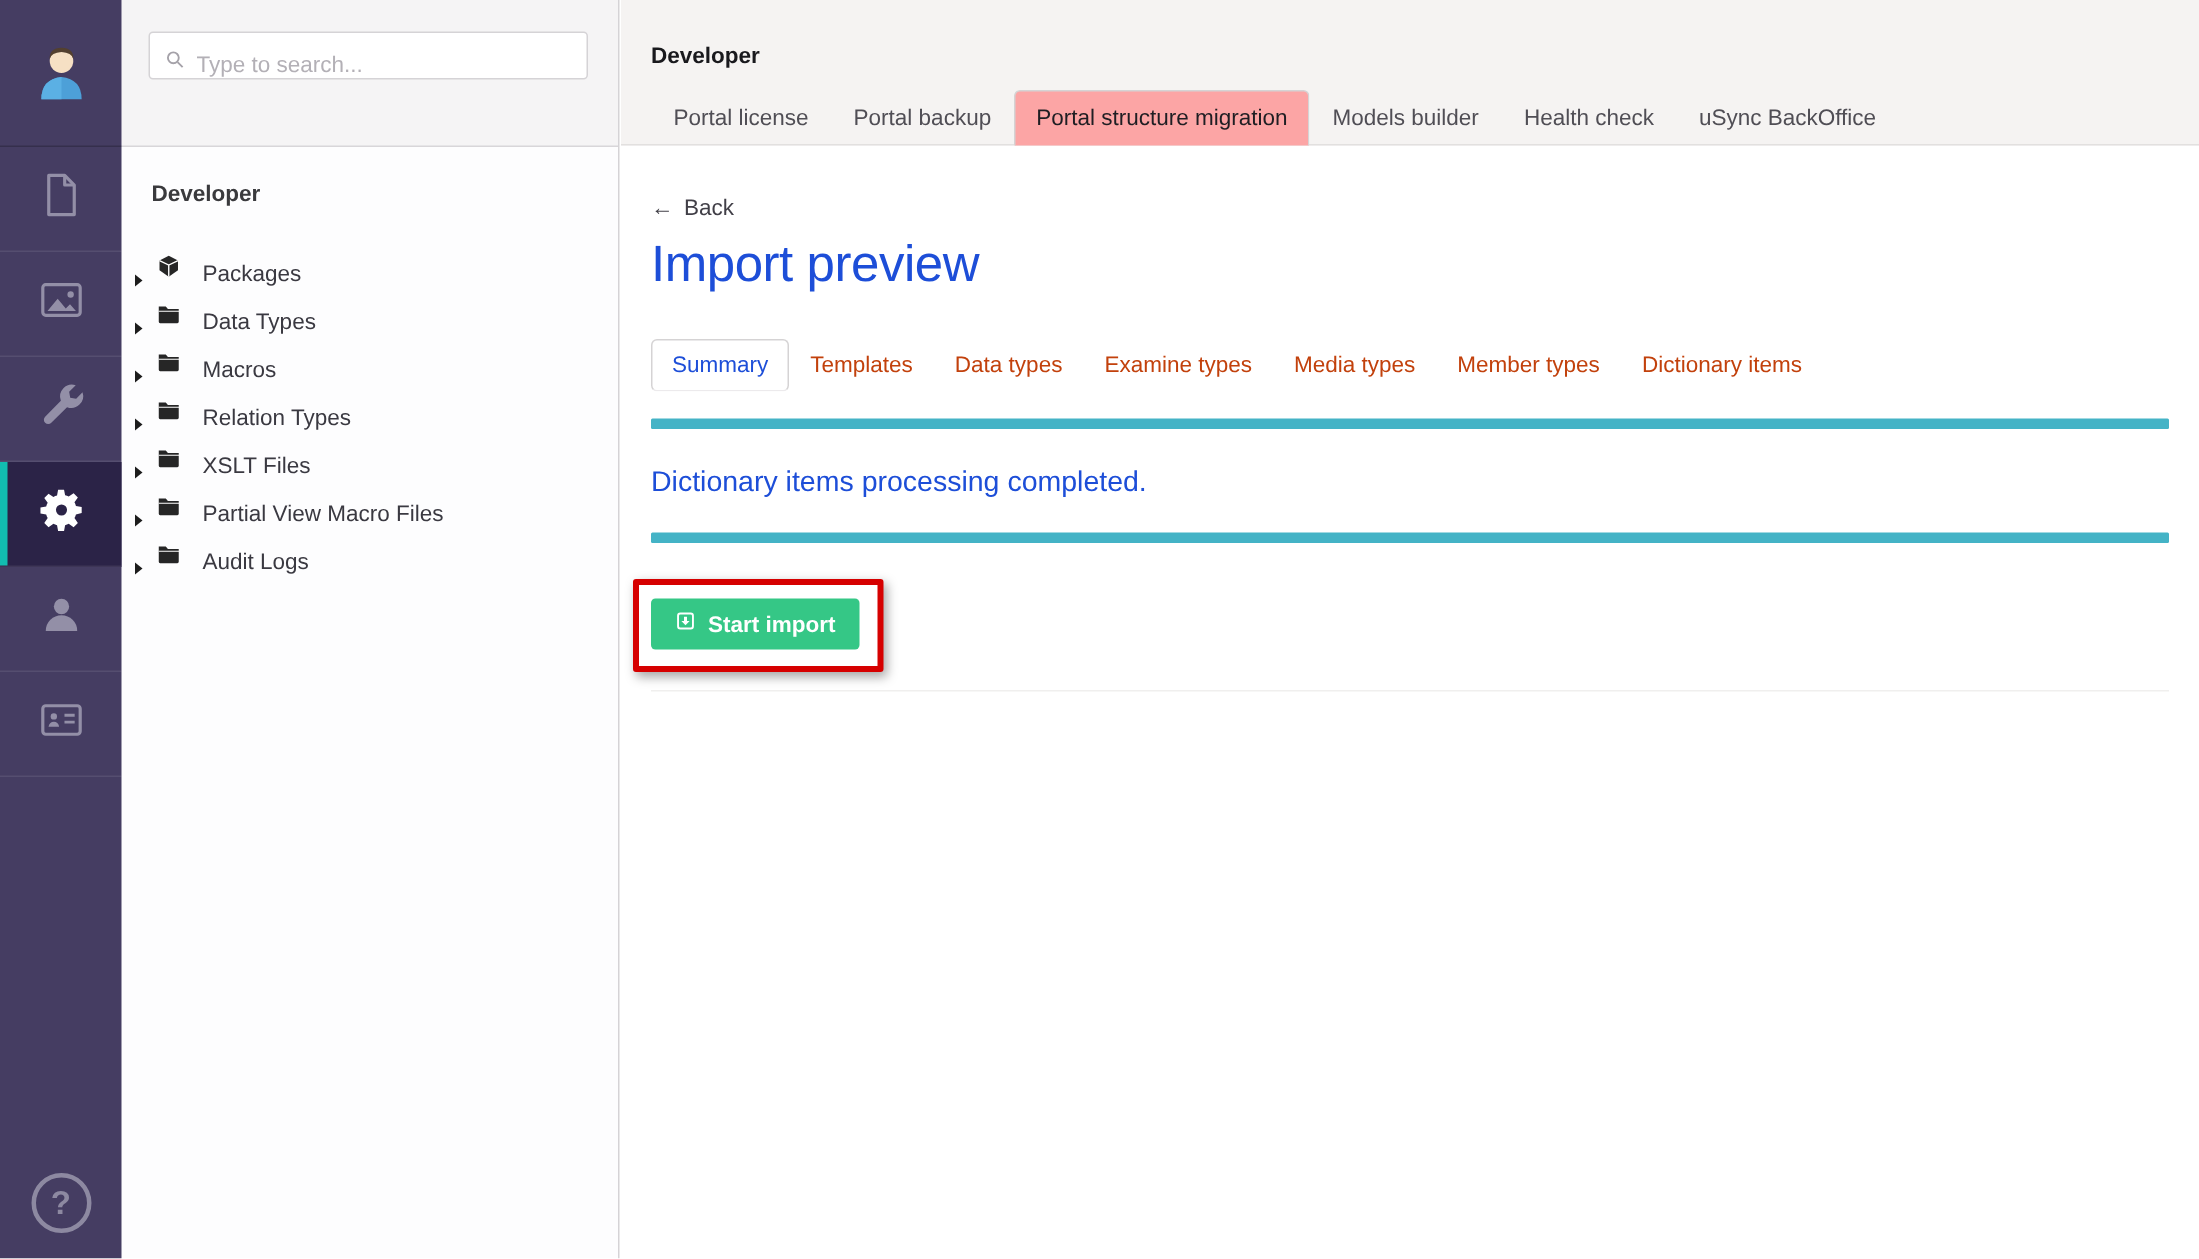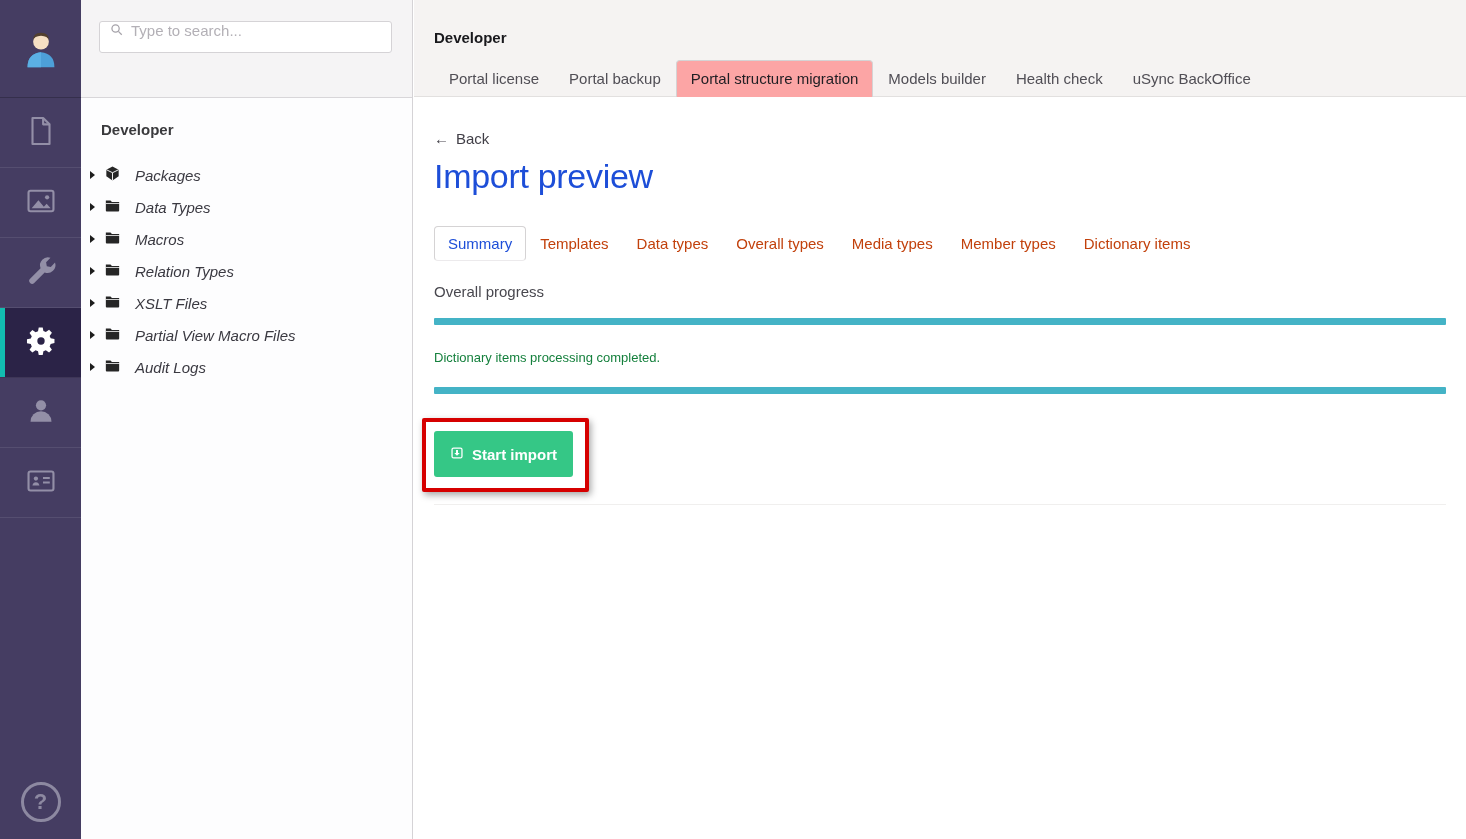--- a/index.html
+++ b/index.html
@@ -22,29 +22,29 @@
   .rail-help { position:absolute; bottom:17px; left:0; width:81px; display:flex; justify-content:center; cursor:pointer; }
   .help-circle { width:40px; height:40px; border:3px solid #8d89a1; border-radius:50%;
     display:flex; align-items:center; justify-content:center;
     color:#8d89a1; font-size:22px; font-weight:bold; }
 
   
   .tree { position:absolute; left:81px; top:0; bottom:0; width:332px; background:#fdfdfe;
     border-right:1px solid #d5d3d6; z-index:2; }
   .tree-head { height:98px; background:#f5f4f5; border-bottom:1px solid #d8d6d9; position:relative; }
   .search { position:absolute; left:18px; top:21px; width:293px; height:32px; background:#fff;
-    border:1px solid #d5d3d6; border-radius:3px; display:flex; align-items:flex-start; padding:0 9px; gap:7px; }
+    border:1px solid #d5d3d6; border-radius:3px; display:flex; align-items:flex-end; padding:0 9px; gap:7px; }
   .search svg { width:15px; height:15px; flex:none; }
   .search input { border:none; outline:none; flex:1; font-family:"Liberation Sans",sans-serif;
     font-size:15px; color:#444; background:transparent; }
   .search input::placeholder { color:#b3b0b6; }
   .tree-body { padding-top:23px; }
   .tree-title { margin-left:20px; font-size:15px; font-weight:bold; color:#3a3a3d; }
   .tree-list { margin-top:21px; }
-  .tree-item { height:32px; display:flex; align-items:center; padding-left:9px; cursor:pointer;font-style:italic; }
+  .tree-item { height:32px; display:flex; align-items:flex-end; padding-left:9px; cursor:pointer; }
   .caret { width:0; height:0; border-left:5px solid #1d1d1d; border-top:4px solid transparent;
     border-bottom:4px solid transparent; margin-right:9px; flex:none; }
   .tree-item svg { width:17px; height:17px; flex:none; }
   .tree-label { margin-left:14px; font-size:15px; color:#3a3941; }
 
   
   .main { position:absolute; left:414px; top:0; right:0; bottom:0; background:#fff; }
   .main-head { height:97px; background:#f5f3f2; border-bottom:1px solid #e2e0df; position:relative; }
   .main-title { position:absolute; left:20px; top:29px; font-size:15px; font-weight:bold; color:#19191d; }
   .tabs { position:absolute; bottom:-1px; left:20px; display:flex;align-items:flex-end; }
@@ -57,27 +57,27 @@
     font-size:15px; color:#413f47; cursor:pointer; }
   .page-title { margin-top:9px; font-size:34px; font-weight:300; letter-spacing:-.3px; color:#1d4ed8; }
 
   .subtabs { display:flex; margin-top:30px; }
   .subtab { padding:8px 13px; font-size:15px; color:#c2410c; cursor:pointer; border:1px solid transparent; }
   .subtab.active { background:#fff; border-color:#d5d3d4; border-bottom-color:#eceaec;
     border-radius:4px; color:#1d4ed8; }
 
   .progress-label { margin-top:22px; font-size:15px; color:#49484f; }
   .progress-bar { margin-top:18px; height:7px; width:100%; background:#44b3c6; border-radius:1px; }
-  .status { margin-top:25px; font-size:13px; color:#15803d; }
+  .status { margin-top:25px; font-size:19px; color:#1d4ed8; }
   .progress-bar.second { margin-top:22px; }
 
   .annotation { display:inline-block; margin-top:24px; margin-left:-12px;
     padding:9px 12px 11px 8px; border:4px solid #d60000; border-radius:2px;
     box-shadow:2px 3px 7px rgba(0,0,0,.35); background:#fff; }
-  .btn-green { display:inline-flex; align-items:center; gap:8px; height:46px; padding:0 16px;
+  .btn-green { display:inline-flex; align-items:center; gap:8px; height:34px; padding:0 16px;
     background:#35c786; color:#fff; font-family:"Liberation Sans",sans-serif;
     font-size:15px; font-weight:bold; border:none; border-radius:3px; cursor:pointer; }
   .btn-green svg { width:14px; height:14px; }
   .bottom-rule { margin-top:12px; border-top:1px solid #f0efee; }
 </style>
 </head>
 <body>
 
 <nav class="rail">
   <div class="rail-avatar">
@@ -263,27 +263,26 @@
       <span>←</span>
       <span>Back</span>
     </div>
 
     <h1 class="page-title">Import preview</h1>
 
     <div class="subtabs">
       <div class="subtab active">Summary</div>
       <div class="subtab">Templates</div>
       <div class="subtab">Data types</div>
-      <div class="subtab">Overall types</div>
+      <div class="subtab">Examine types</div>
       <div class="subtab">Media types</div>
       <div class="subtab">Member types</div>
       <div class="subtab">Dictionary items</div>
     </div>
 
-    <div class="progress-label">Overall progress</div>
     <div class="progress-bar"></div>
 
     <div class="status">Dictionary items processing completed.</div>
     <div class="progress-bar second"></div>
 
     <div class="annotation">
       <button class="btn-green">
         <span>
           <svg viewBox="0 0 24 24">
             <rect x="3.5" y="3.5" width="17" height="17" rx="2.6" fill="none" stroke="#fff" stroke-width="2.2"></rect>

